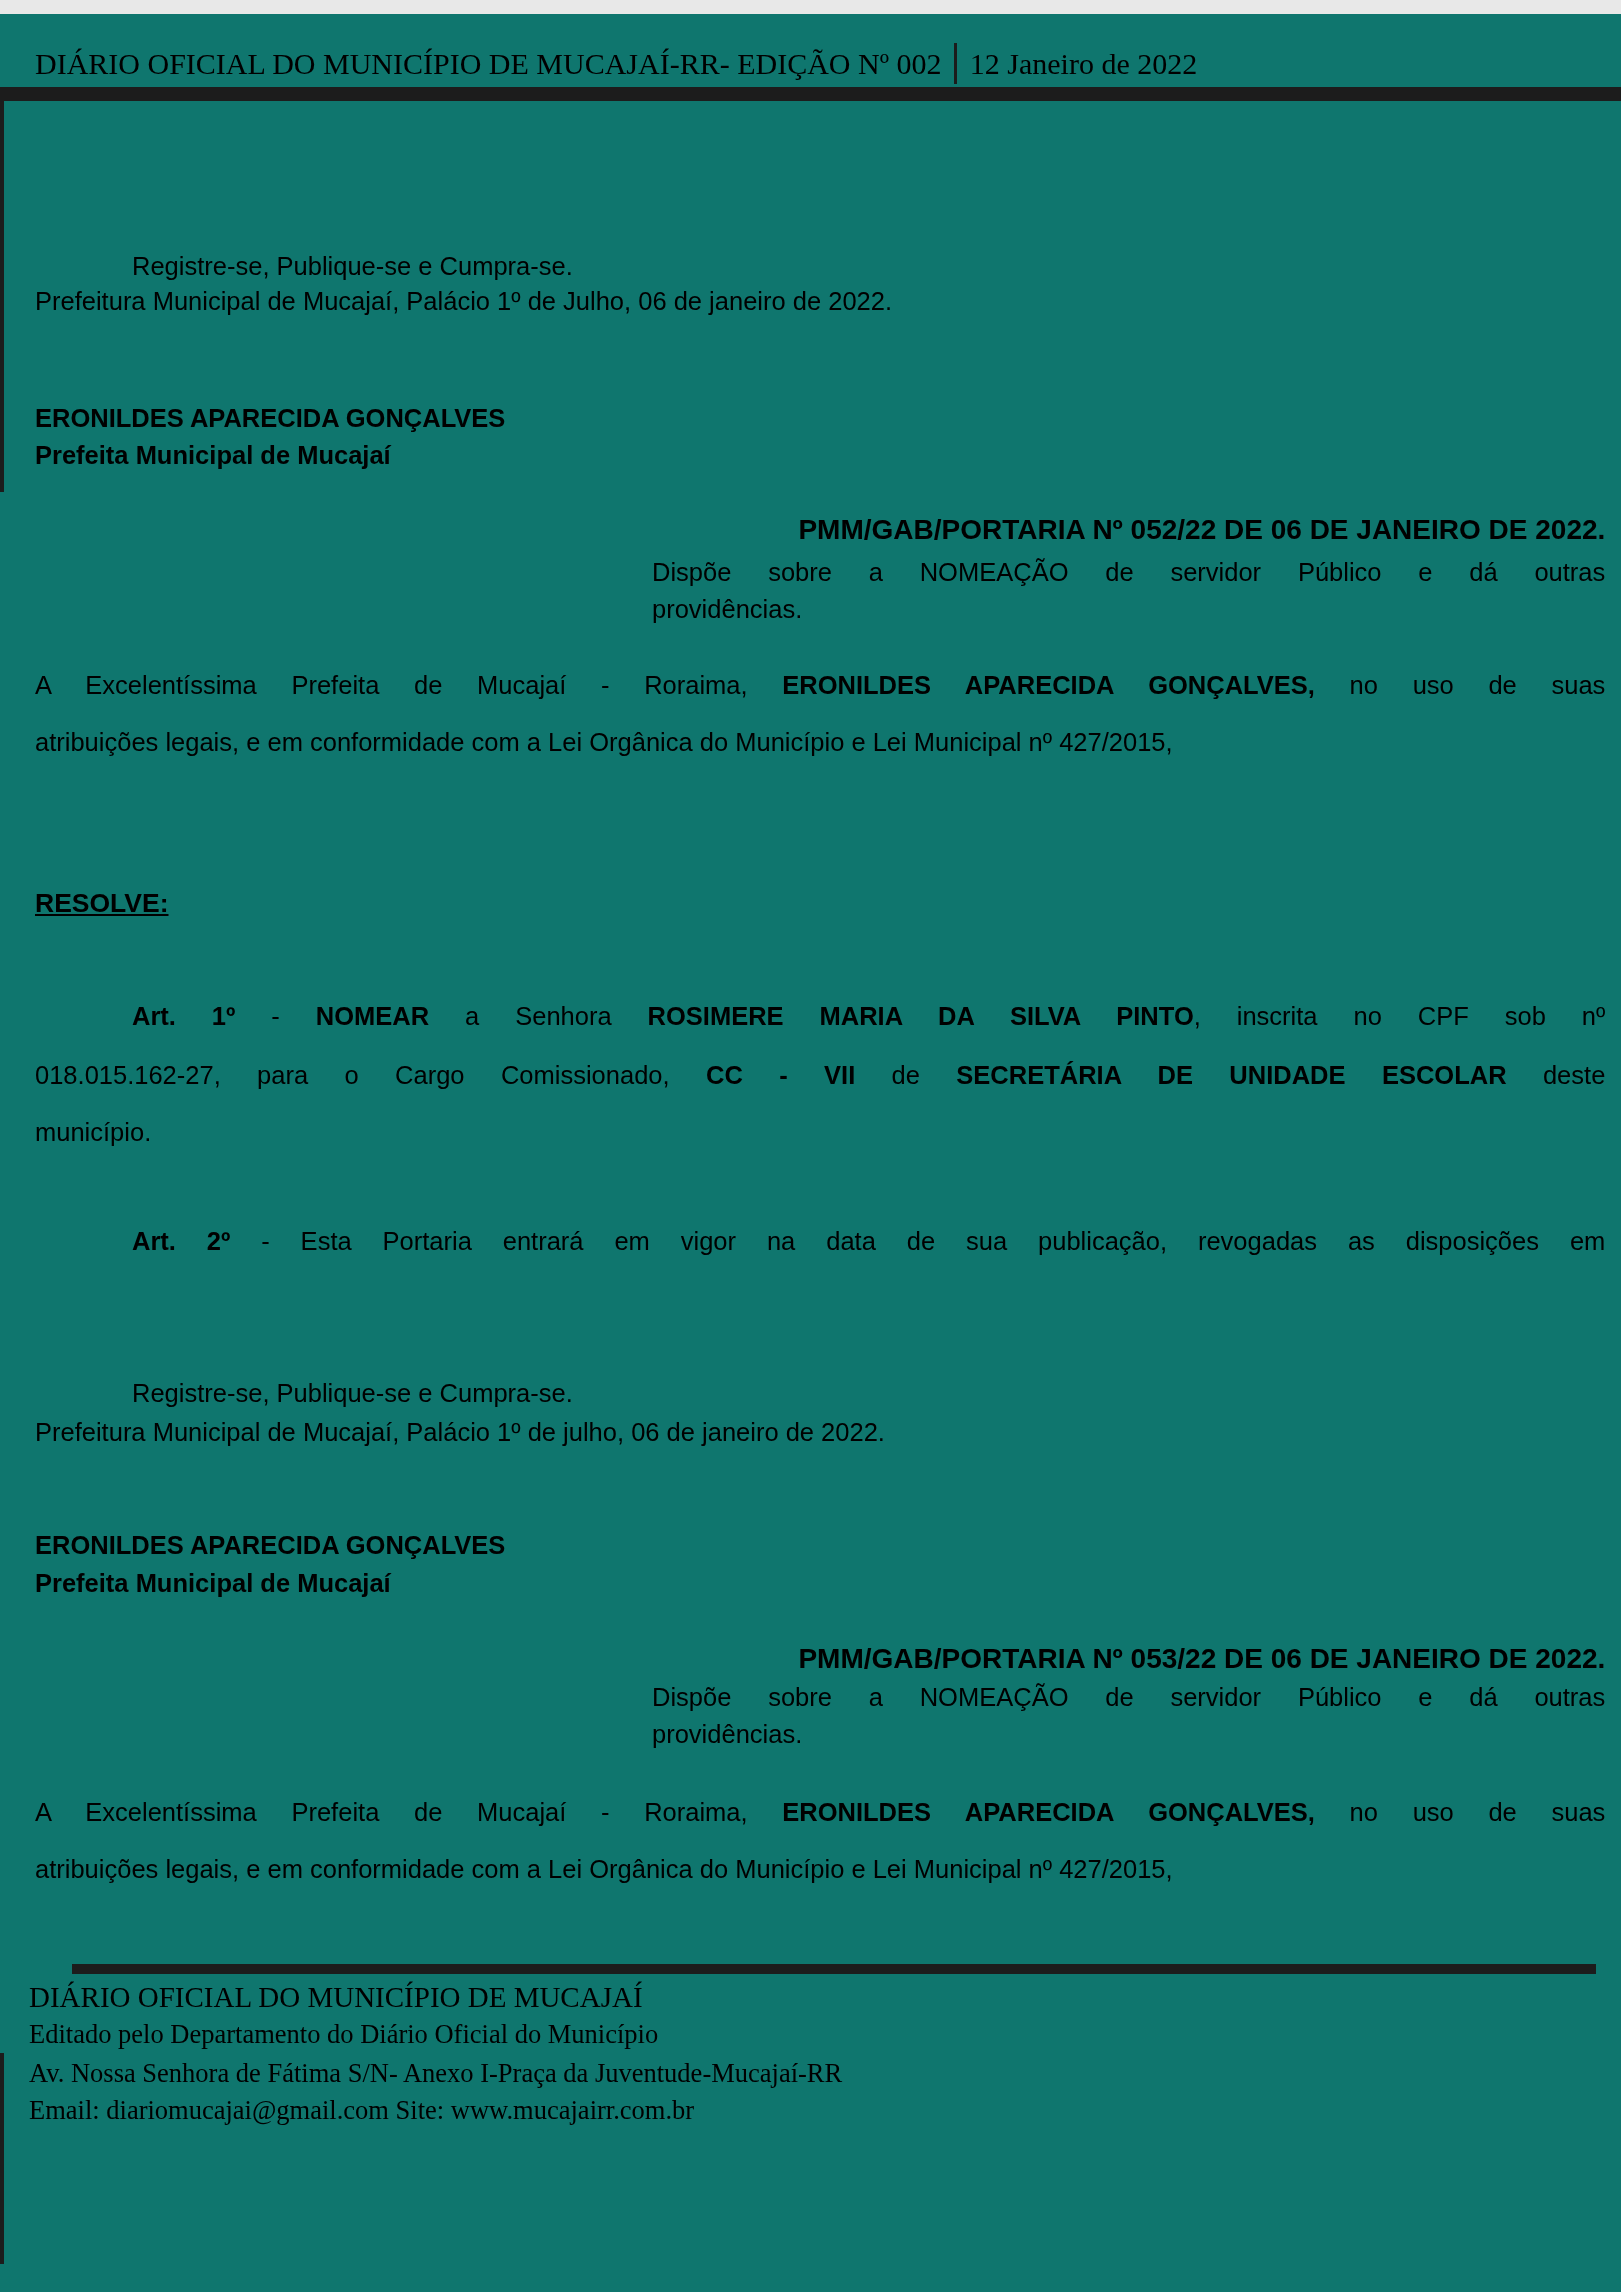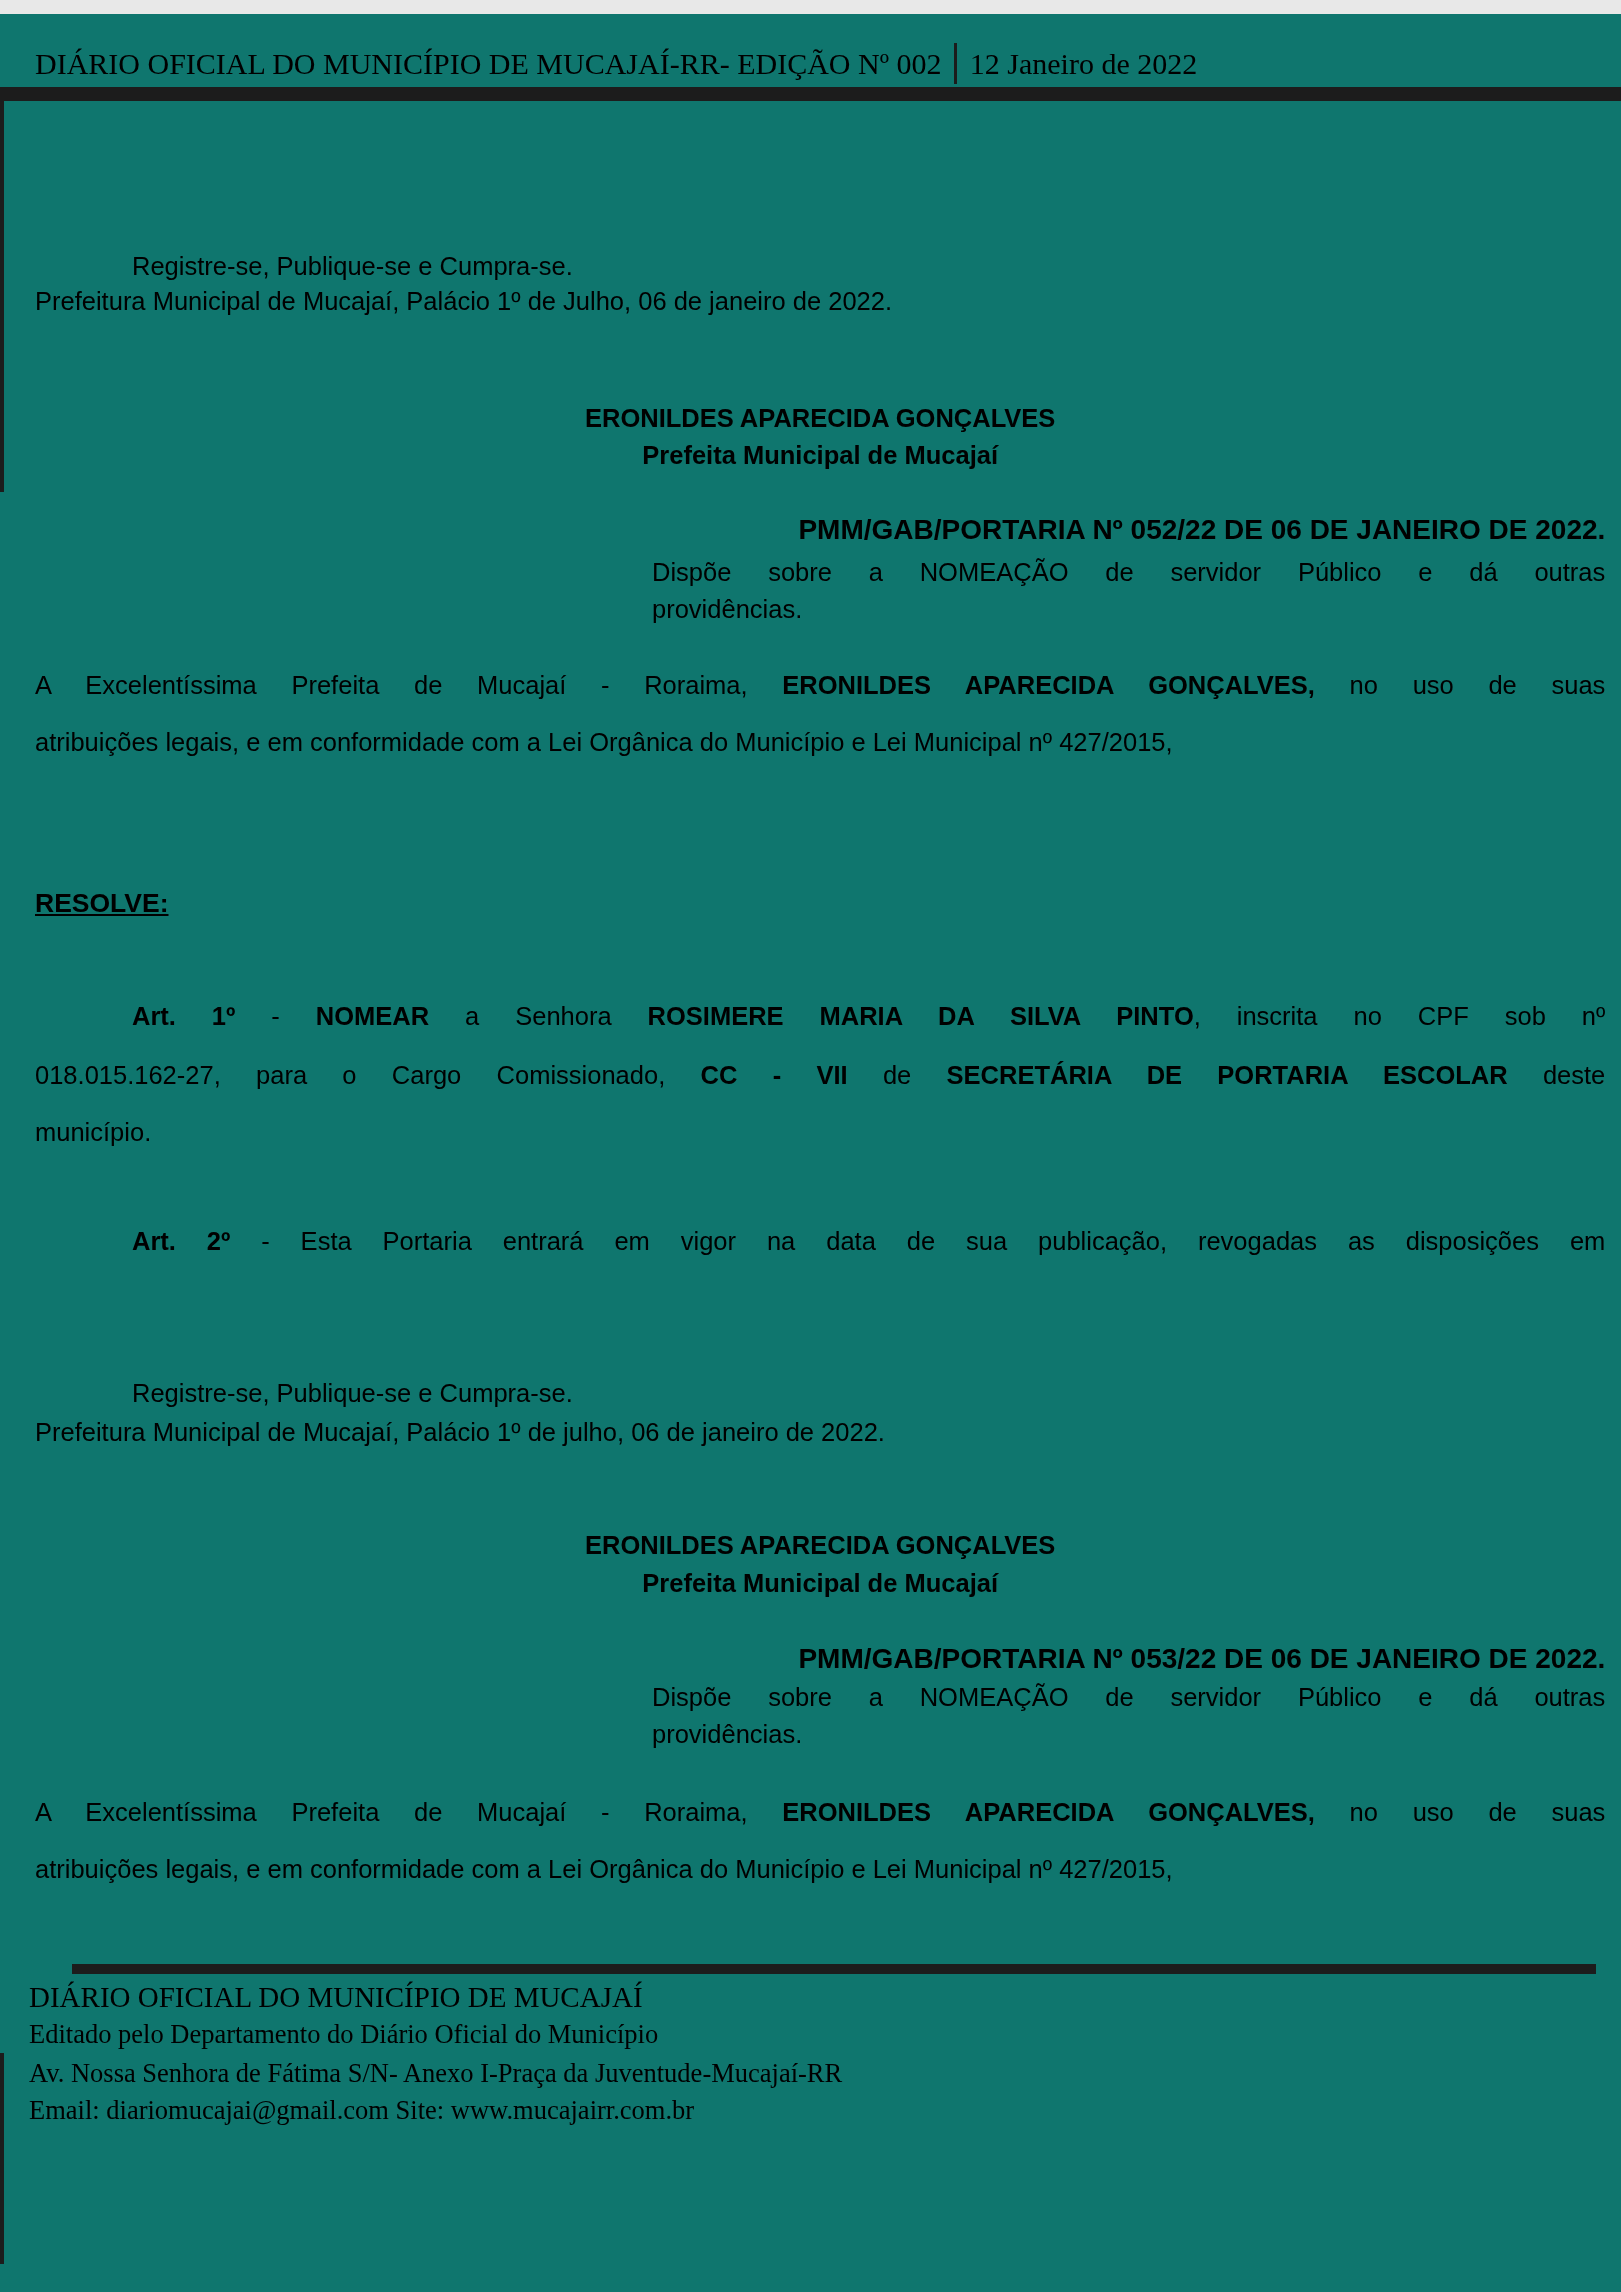--- a/index.html
+++ b/index.html
@@ -32,21 +32,21 @@
   }
   #edge-strip-top{top:86px;height:392px;}
   #edge-strip-bottom{top:2039px;height:211px;}
   
   .ln{
     position:absolute;left:35px;right:15.7px;
     font-size:25.5px;line-height:31px;
   }
   .jl{text-align:justify;text-align-last:justify;}
   .ind{padding-left:97px;}
-  .ctr{text-align:center;font-weight:bold;}
+  .ctr{font-weight:bold;}
   .b{font-weight:bold;}
   .title{font-size:28px;font-weight:bold;text-align:right;}
   .resolve{font-size:26.5px;font-weight:bold;text-decoration:underline;}
   .ementa{left:652px;}
   
   #footer-bar{
     position:absolute;top:1950px;left:72px;width:1524px;height:9.8px;
     background:#1c1c1c;
   }
   .fln{
@@ -79,21 +79,21 @@
   <div class="ln title" style="top:500px">PMM/GAB/PORTARIA Nº 052/22 DE 06 DE JANEIRO DE 2022.</div>
   <div class="ln ementa jl" style="top:543px">Dispõe sobre a NOMEAÇÃO de servidor Público e dá outras</div>
   <div class="ln ementa" style="top:580px">providências.</div>
 
   <div class="ln jl" style="top:656px"><span>A Excelentíssima Prefeita de Mucajaí - Roraima, </span><span class="b">ERONILDES APARECIDA GONÇALVES,</span><span> no uso de suas</span></div>
   <div class="ln" style="top:713px">atribuições legais, e em conformidade com a Lei Orgânica do Município e Lei Municipal nº 427/2015,</div>
 
   <div class="ln resolve" style="top:874px">RESOLVE:</div>
 
   <div class="ln jl ind" style="top:987px"><span class="b">Art. 1º</span><span> - </span><span class="b">NOMEAR</span><span> a Senhora </span><span class="b">ROSIMERE MARIA DA SILVA PINTO</span><span>, inscrita no CPF sob nº</span></div>
-  <div class="ln jl" style="top:1046px"><span>018.015.162-27, para o Cargo Comissionado, </span><span class="b">CC - VII</span><span> de </span><span class="b">SECRETÁRIA DE PORTARIA ESCOLAR</span><span> deste</span></div>
+  <div class="ln jl" style="top:1046px"><span>018.015.162-27, para o Cargo Comissionado, </span><span class="b">CC - VII</span><span> de </span><span class="b">SECRETÁRIA DE UNIDADE ESCOLAR</span><span> deste</span></div>
   <div class="ln" style="top:1103px">município.</div>
 
   <div class="ln jl ind" style="top:1212px"><span class="b">Art. 2º</span><span> - Esta Portaria entrará em vigor na data de sua publicação, revogadas as disposições em</span></div>
 
   <div class="ln ind" style="top:1364px">Registre-se, Publique-se e Cumpra-se.</div>
   <div class="ln" style="top:1403px">Prefeitura Municipal de Mucajaí, Palácio 1º de julho, 06 de janeiro de 2022.</div>
 
   <div class="ln ctr" style="top:1516px">ERONILDES APARECIDA GONÇALVES</div>
   <div class="ln ctr" style="top:1554px">Prefeita Municipal de Mucajaí</div>
 

